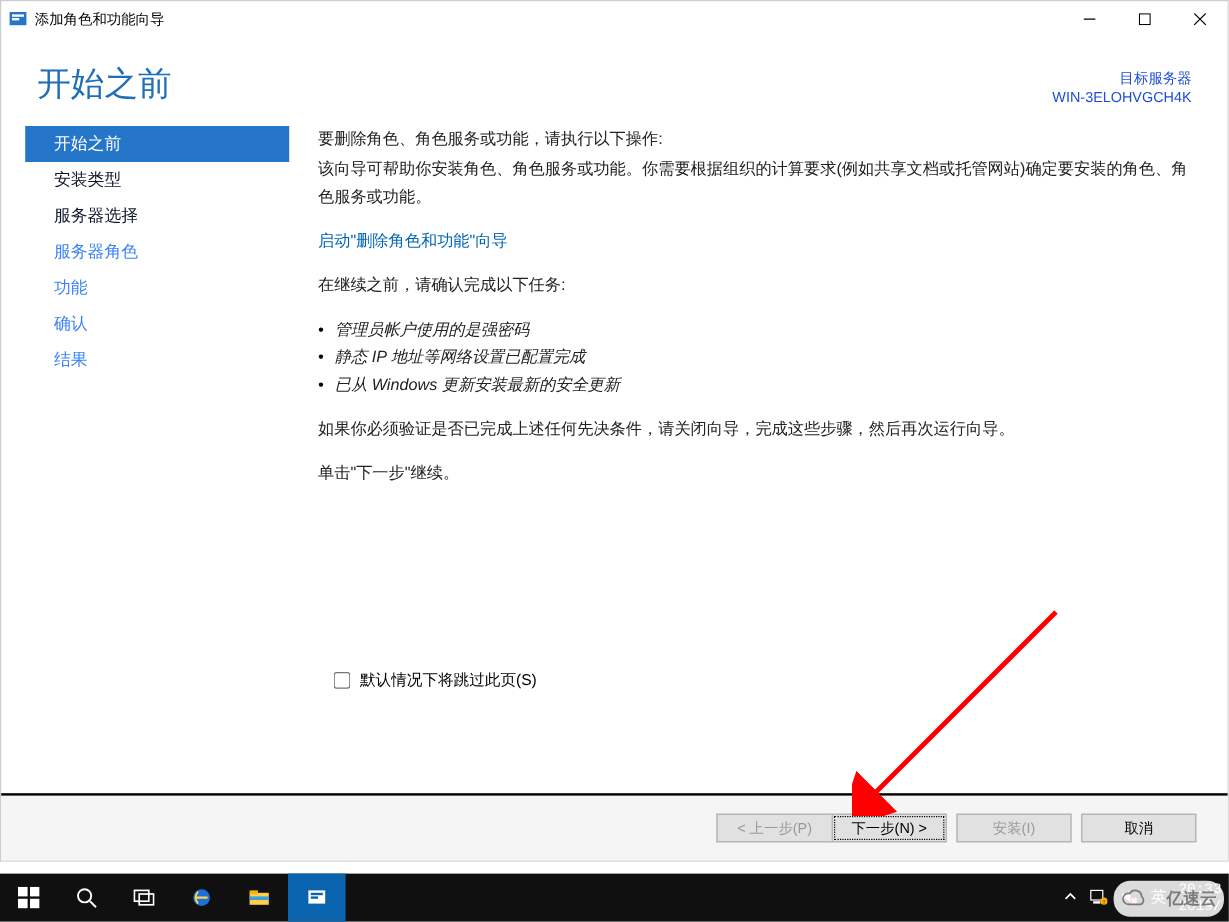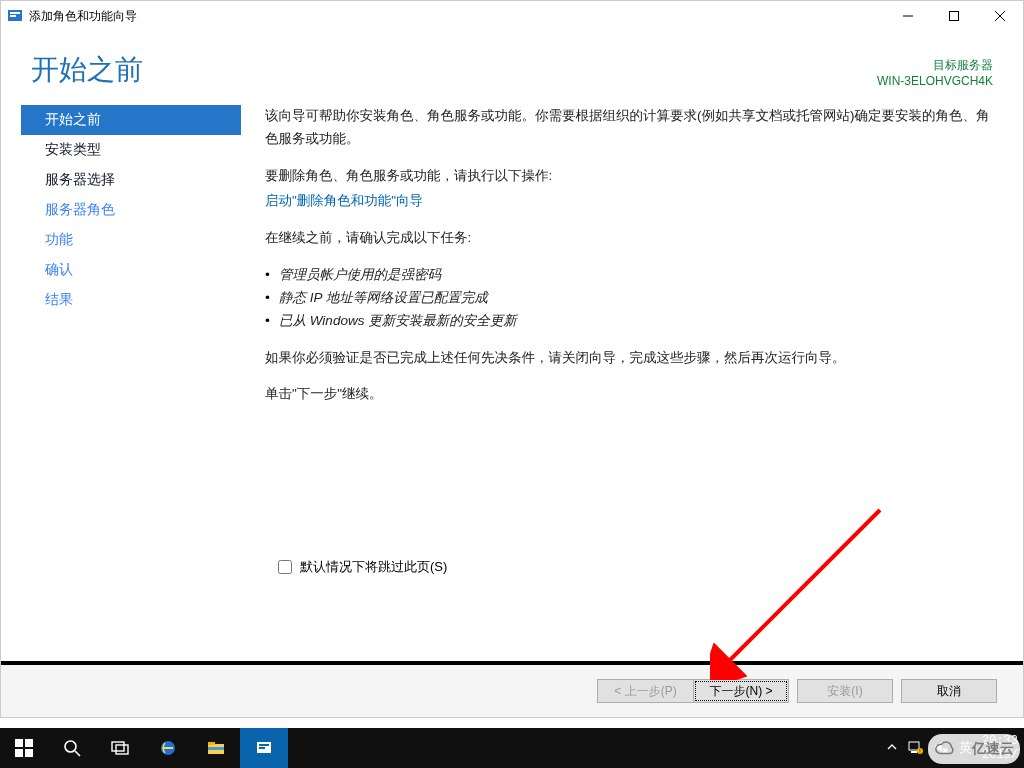--- a/index.html
+++ b/index.html
@@ -4,36 +4,36 @@
 <style>
   * { box-sizing: border-box; margin: 0; padding: 0; }
   html, body { width: 1024px; height: 768px; overflow: hidden; font-family: "Microsoft YaHei", "Segoe UI", sans-serif; background: #fff; }
   .window { width: 1024px; height: 718px; background: #fff; display: flex; flex-direction: column; border: 1px solid #ccc; }
   .titlebar { height: 30px; display: flex; align-items: center; padding-left: 6px; font-size: 12px; color: #000; }
   .titlebar-icon { width: 16px; height: 16px; margin-right: 6px; display: inline-block; }
   .titlebar-spacer { flex: 1; }
   .tb-btn { width: 46px; height: 30px; display: flex; align-items: center; justify-content: center; font-size: 13px; color: #000; }
   .header-area { padding: 20px 30px 10px 30px; display: flex; align-items: flex-start; }
   .page-title { font-size: 28px; color: #1e6fb8; font-weight: 300; flex: 1; }
-  .target-box { text-align: right; font-size: 12px; color: #15803d; padding-top: 6px; }
+  .target-box { text-align: right; font-size: 12px; color: #1d4ed8; padding-top: 6px; }
   .body-area { flex: 1; display: flex; padding: 0 0 0 20px; overflow: hidden; }
   .sidebar { width: 220px; padding-top: 6px; }
   .side-item { padding: 6px 10px 6px 24px; font-size: 14px; color: #666; cursor: default; }
   .side-item.active { background: #2576c8; color: #fff; }
   .side-item.enabled { color: #0f172a; }
   .side-item.disabled { color: #3b82f6; }
   .content { flex: 1; padding: 6px 30px 0 24px; font-size: 13.5px; color: #222; line-height: 1.7; }
   .content p { margin-bottom: 14px; }
   .content a { color: #0066b3; text-decoration: none; }
   .bullets { margin: 0 0 14px 0; }
   .bullets li { list-style: none; position: relative; padding-left: 14px; font-style: italic; }
   .bullets li::before { content: "•"; position: absolute; left: 0; top: 0; color: #000; }
   .skip-row { position: absolute; left: 278px; bottom: 142px; display: flex; align-items: center; font-size: 13px; }
   .skip-row input { width: 14px; height: 14px; margin-right: 8px; }
-  .footer { height: 56px; border-top: 4px solid #000000; display: flex; align-items: center; justify-content: flex-end; padding-right: 26px; gap: 8px; background: #f5f5f5; }
+  .footer { height: 56px; border-top: 2px solid #000000; display: flex; align-items: center; justify-content: flex-end; padding-right: 26px; gap: 8px; background: #f5f5f5; }
   .btn { min-width: 96px; height: 24px; font-size: 12px; border: 1px solid #adadad; background: #e1e1e1; padding: 0 10px; display: inline-flex; align-items: center; justify-content: center; }
   .btn.group-l { border-right: none; }
   .btn.group-r { border-left: 1px solid #adadad; }
   .btn.focus { outline: 1px dotted #000; outline-offset: -3px; }
   .btn.disabled { color: #9a9a9a; }
   .btn-group { display: inline-flex; }
   .arrow { position: absolute; left: 710px; top: 500px; width: 200px; height: 180px; pointer-events: none; }
   .taskbar { position: absolute; left: 0; bottom: 0; width: 1024px; height: 40px; background: #101010; display: flex; align-items: center; color: #fff; }
   .tb-item { width: 48px; height: 40px; display: flex; align-items: center; justify-content: center; color: #fff; }
   .tb-item svg { width: 18px; height: 18px; }
@@ -91,22 +91,22 @@
       <div class="side-item active">开始之前</div>
       <div class="side-item enabled">安装类型</div>
       <div class="side-item enabled">服务器选择</div>
       <div class="side-item disabled">服务器角色</div>
       <div class="side-item disabled">功能</div>
       <div class="side-item disabled">确认</div>
       <div class="side-item disabled">结果</div>
     </div>
 
     <div class="content">
+      <p style="margin-bottom:2px">要删除角色、角色服务或功能，请执行以下操作:</p>
       <p>该向导可帮助你安装角色、角色服务或功能。你需要根据组织的计算要求(例如共享文档或托管网站)确定要安装的角色、角色服务或功能。</p>
-      <p style="margin-bottom:2px">要删除角色、角色服务或功能，请执行以下操作:</p>
       <p><a href="#">启动"删除角色和功能"向导</a></p>
       <p>在继续之前，请确认完成以下任务:</p>
       <ul class="bullets">
         <li>管理员帐户使用的是强密码</li>
         <li>静态 IP 地址等网络设置已配置完成</li>
         <li>已从 Windows 更新安装最新的安全更新</li>
       </ul>
       <p>如果你必须验证是否已完成上述任何先决条件，请关闭向导，完成这些步骤，然后再次运行向导。</p>
       <p>单击"下一步"继续。</p>
     </div>

